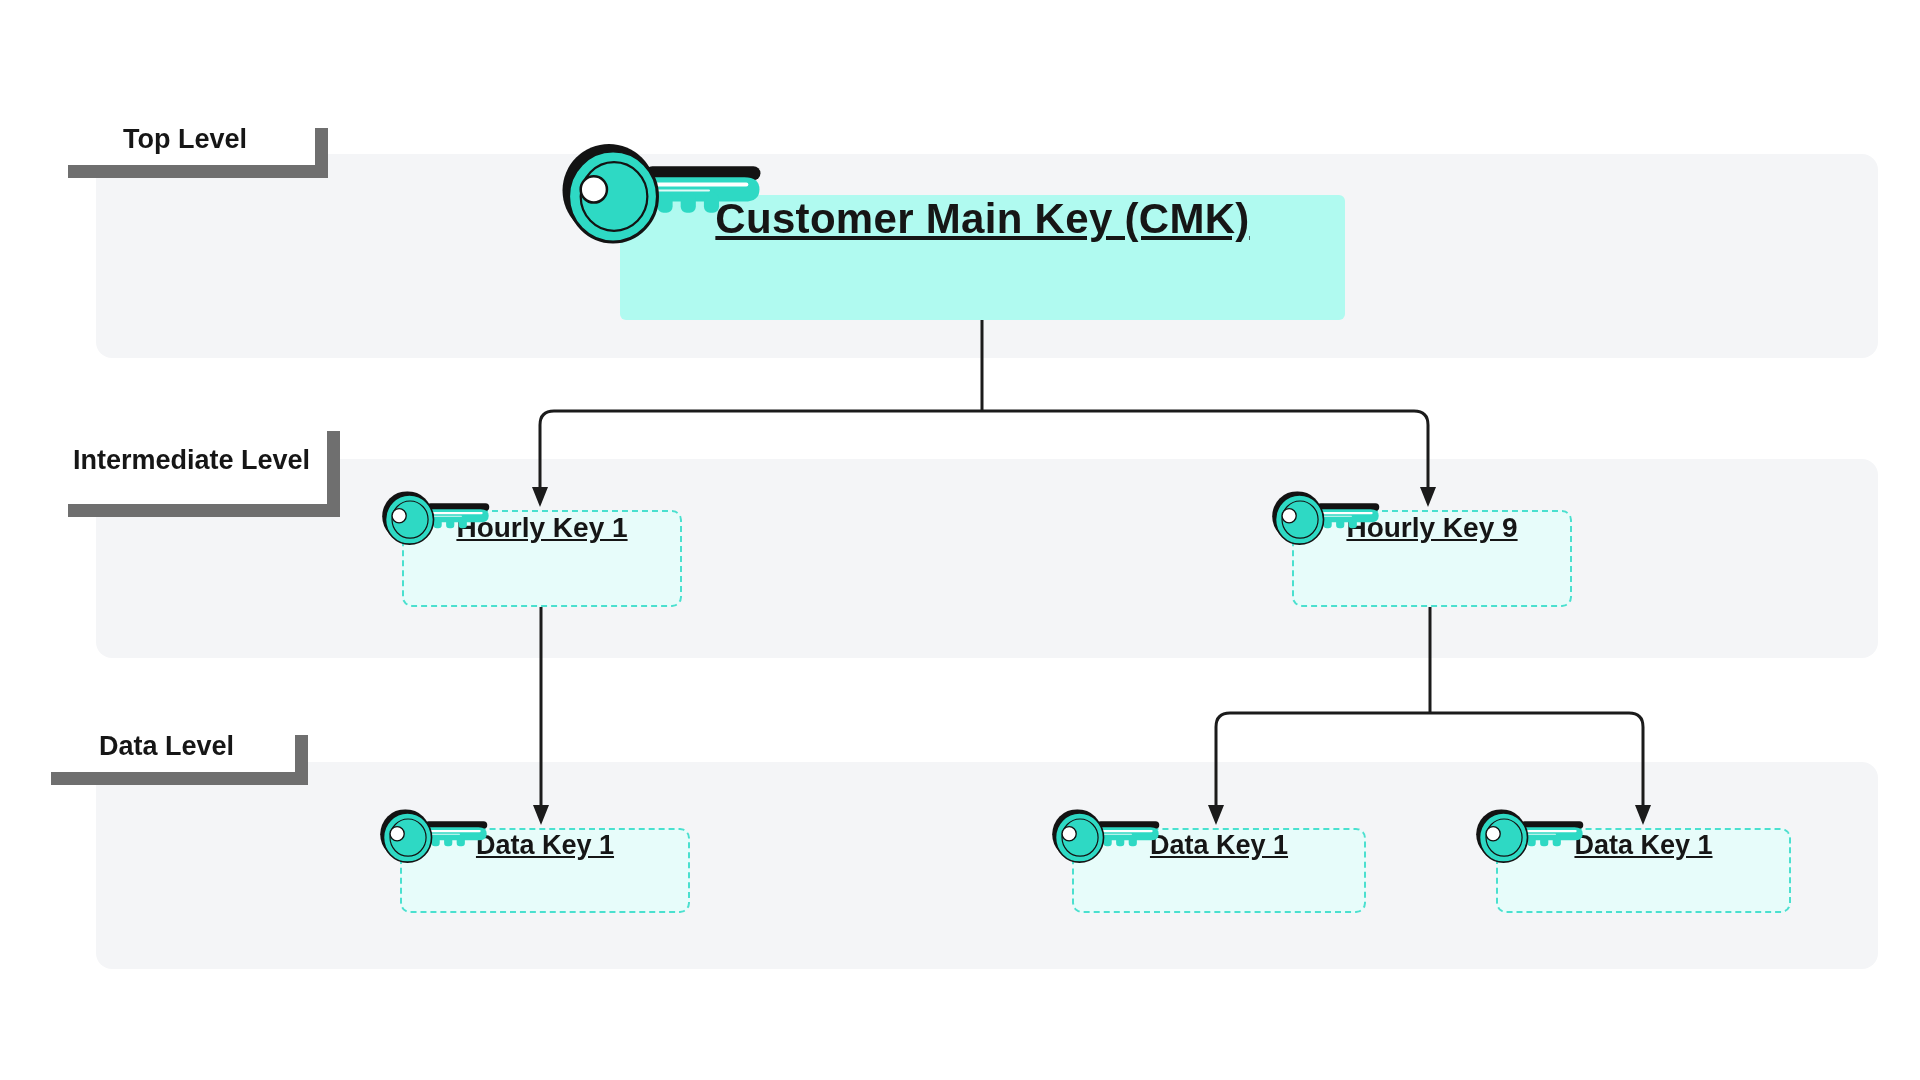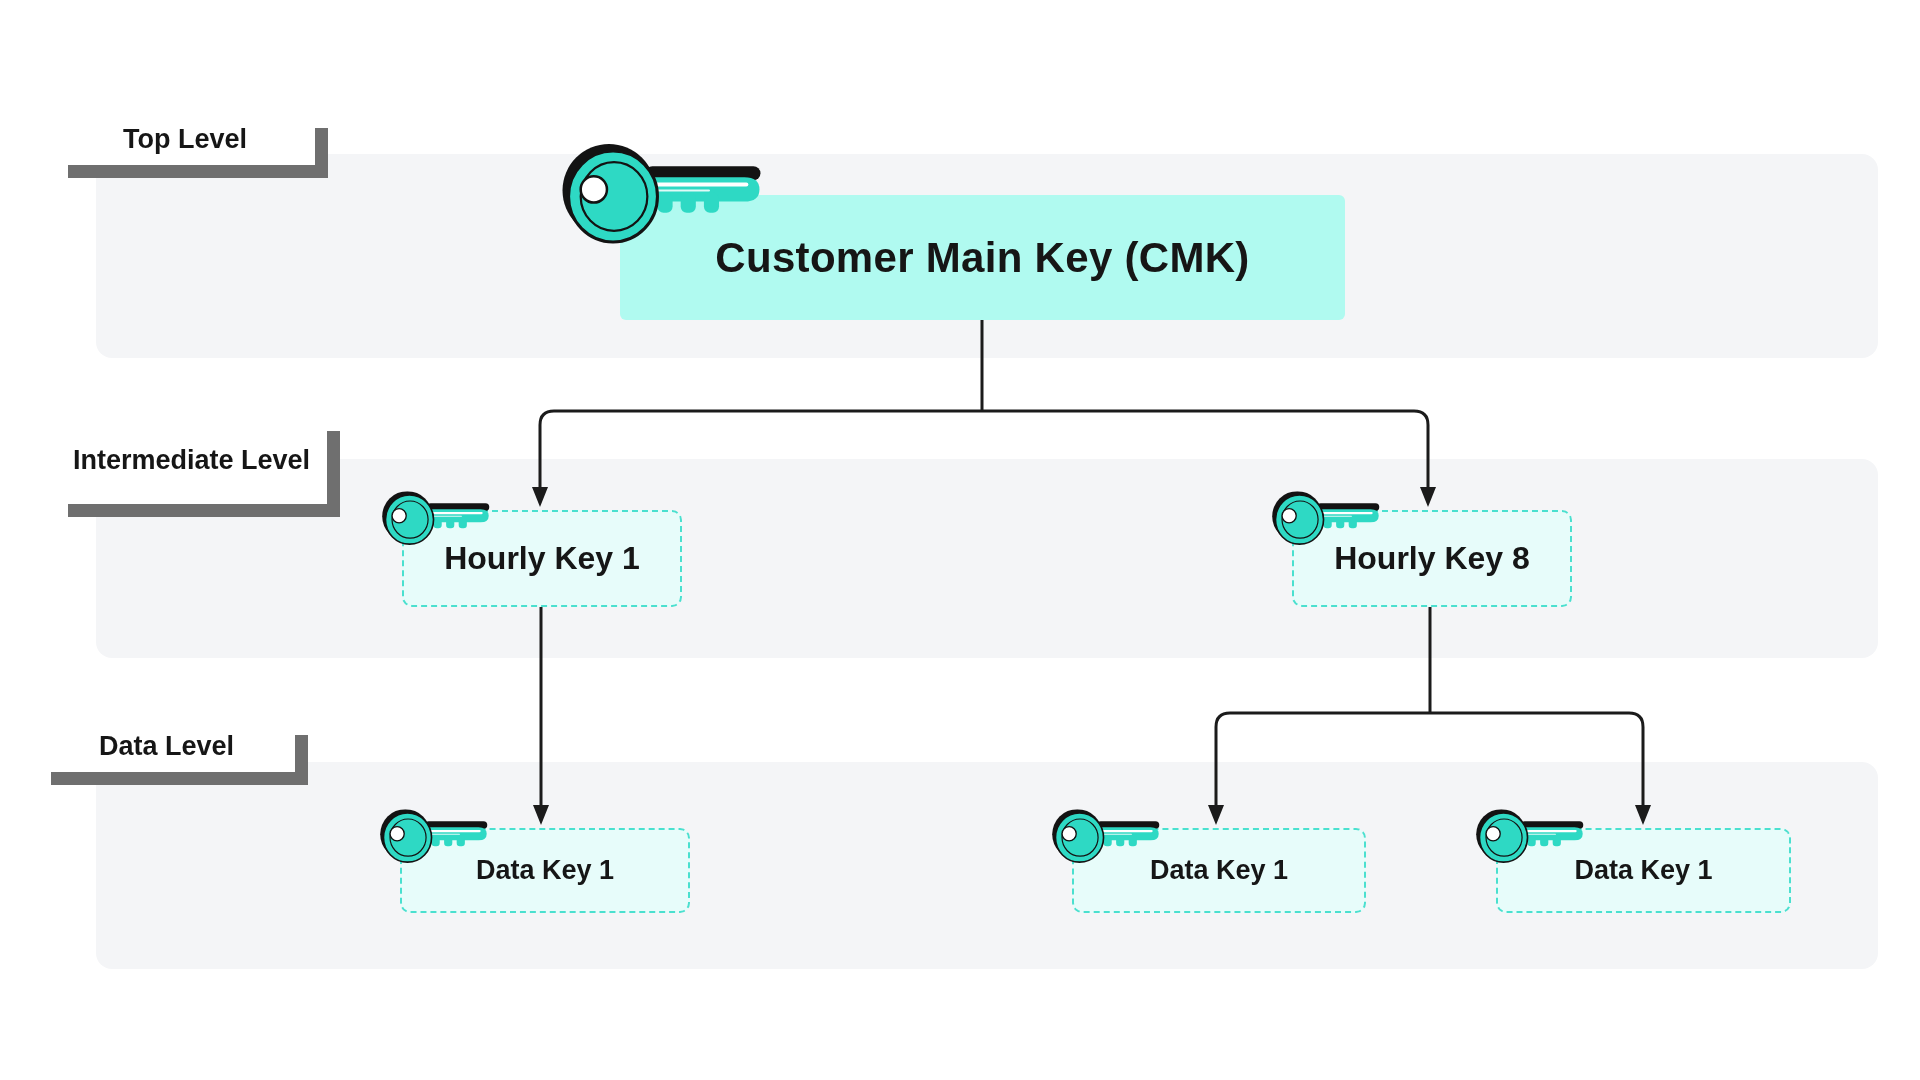--- a/index.html
+++ b/index.html
@@ -33,28 +33,28 @@
   .level-label{
     position:absolute;background:#ffffff;font-weight:700;font-size:27px;line-height:1.18;
     color:var(--text);box-shadow:13px 13px 0 var(--label-shadow);
     display:flex;align-items:center;justify-content:center;text-align:right;
   }
   .label-top{left:55px;top:115px;width:260px;height:50px;}
   .label-mid{left:55px;top:418px;width:272px;height:86px;justify-content:flex-start;text-align:left;padding-left:18px;}
   .label-data{left:38px;top:722px;width:257px;height:50px;}
 
   
-  .node{position:absolute;display:flex;align-items:center;justify-content:center;font-weight:700;}
+  .node{position:absolute;display:flex;justify-content:center;font-weight:700;text-decoration:underline;}
   .node-cmk{
     left:620px;top:195px;width:725px;height:125px;background:var(--cmk-fill);
     border-radius:6px;font-size:42px;letter-spacing:.3px;
   }
   .node-box{
     background:var(--node-fill);border:2px dashed var(--node-border);border-radius:10px;
-    font-size:32px;
+    font-size:28px;
   }
   .node-hk1{left:402px;top:510px;width:280px;height:97px;}
   .node-hk2{left:1292px;top:510px;width:280px;height:97px;}
   .node-dk1{left:400px;top:828px;width:290px;height:85px;font-size:27px;}
   .node-dk2{left:1072px;top:828px;width:294px;height:85px;font-size:27px;}
   .node-dk3{left:1496px;top:828px;width:295px;height:85px;font-size:27px;}
 
   
   .key{position:absolute;pointer-events:none;}
   .key-big{left:-62px;top:-51px;width:208px;height:101px;}
@@ -125,21 +125,21 @@
     <svg class="key key-small" viewBox="0 0 205 100">
         <use href="#key"></use>
       </svg>
     <span>Hourly Key 1</span>
   </div>
 
   <div class="node node-box node-hk2">
     <svg class="key key-small" viewBox="0 0 205 100">
         <use href="#key"></use>
       </svg>
-    <span>Hourly Key 8</span>
+    <span>Hourly Key 9</span>
   </div>
 
   <div class="node node-box node-dk1">
     <svg class="key key-small" viewBox="0 0 205 100">
         <use href="#key"></use>
       </svg>
     <span>Data Key 1</span>
   </div>
 
   <div class="node node-box node-dk2">

